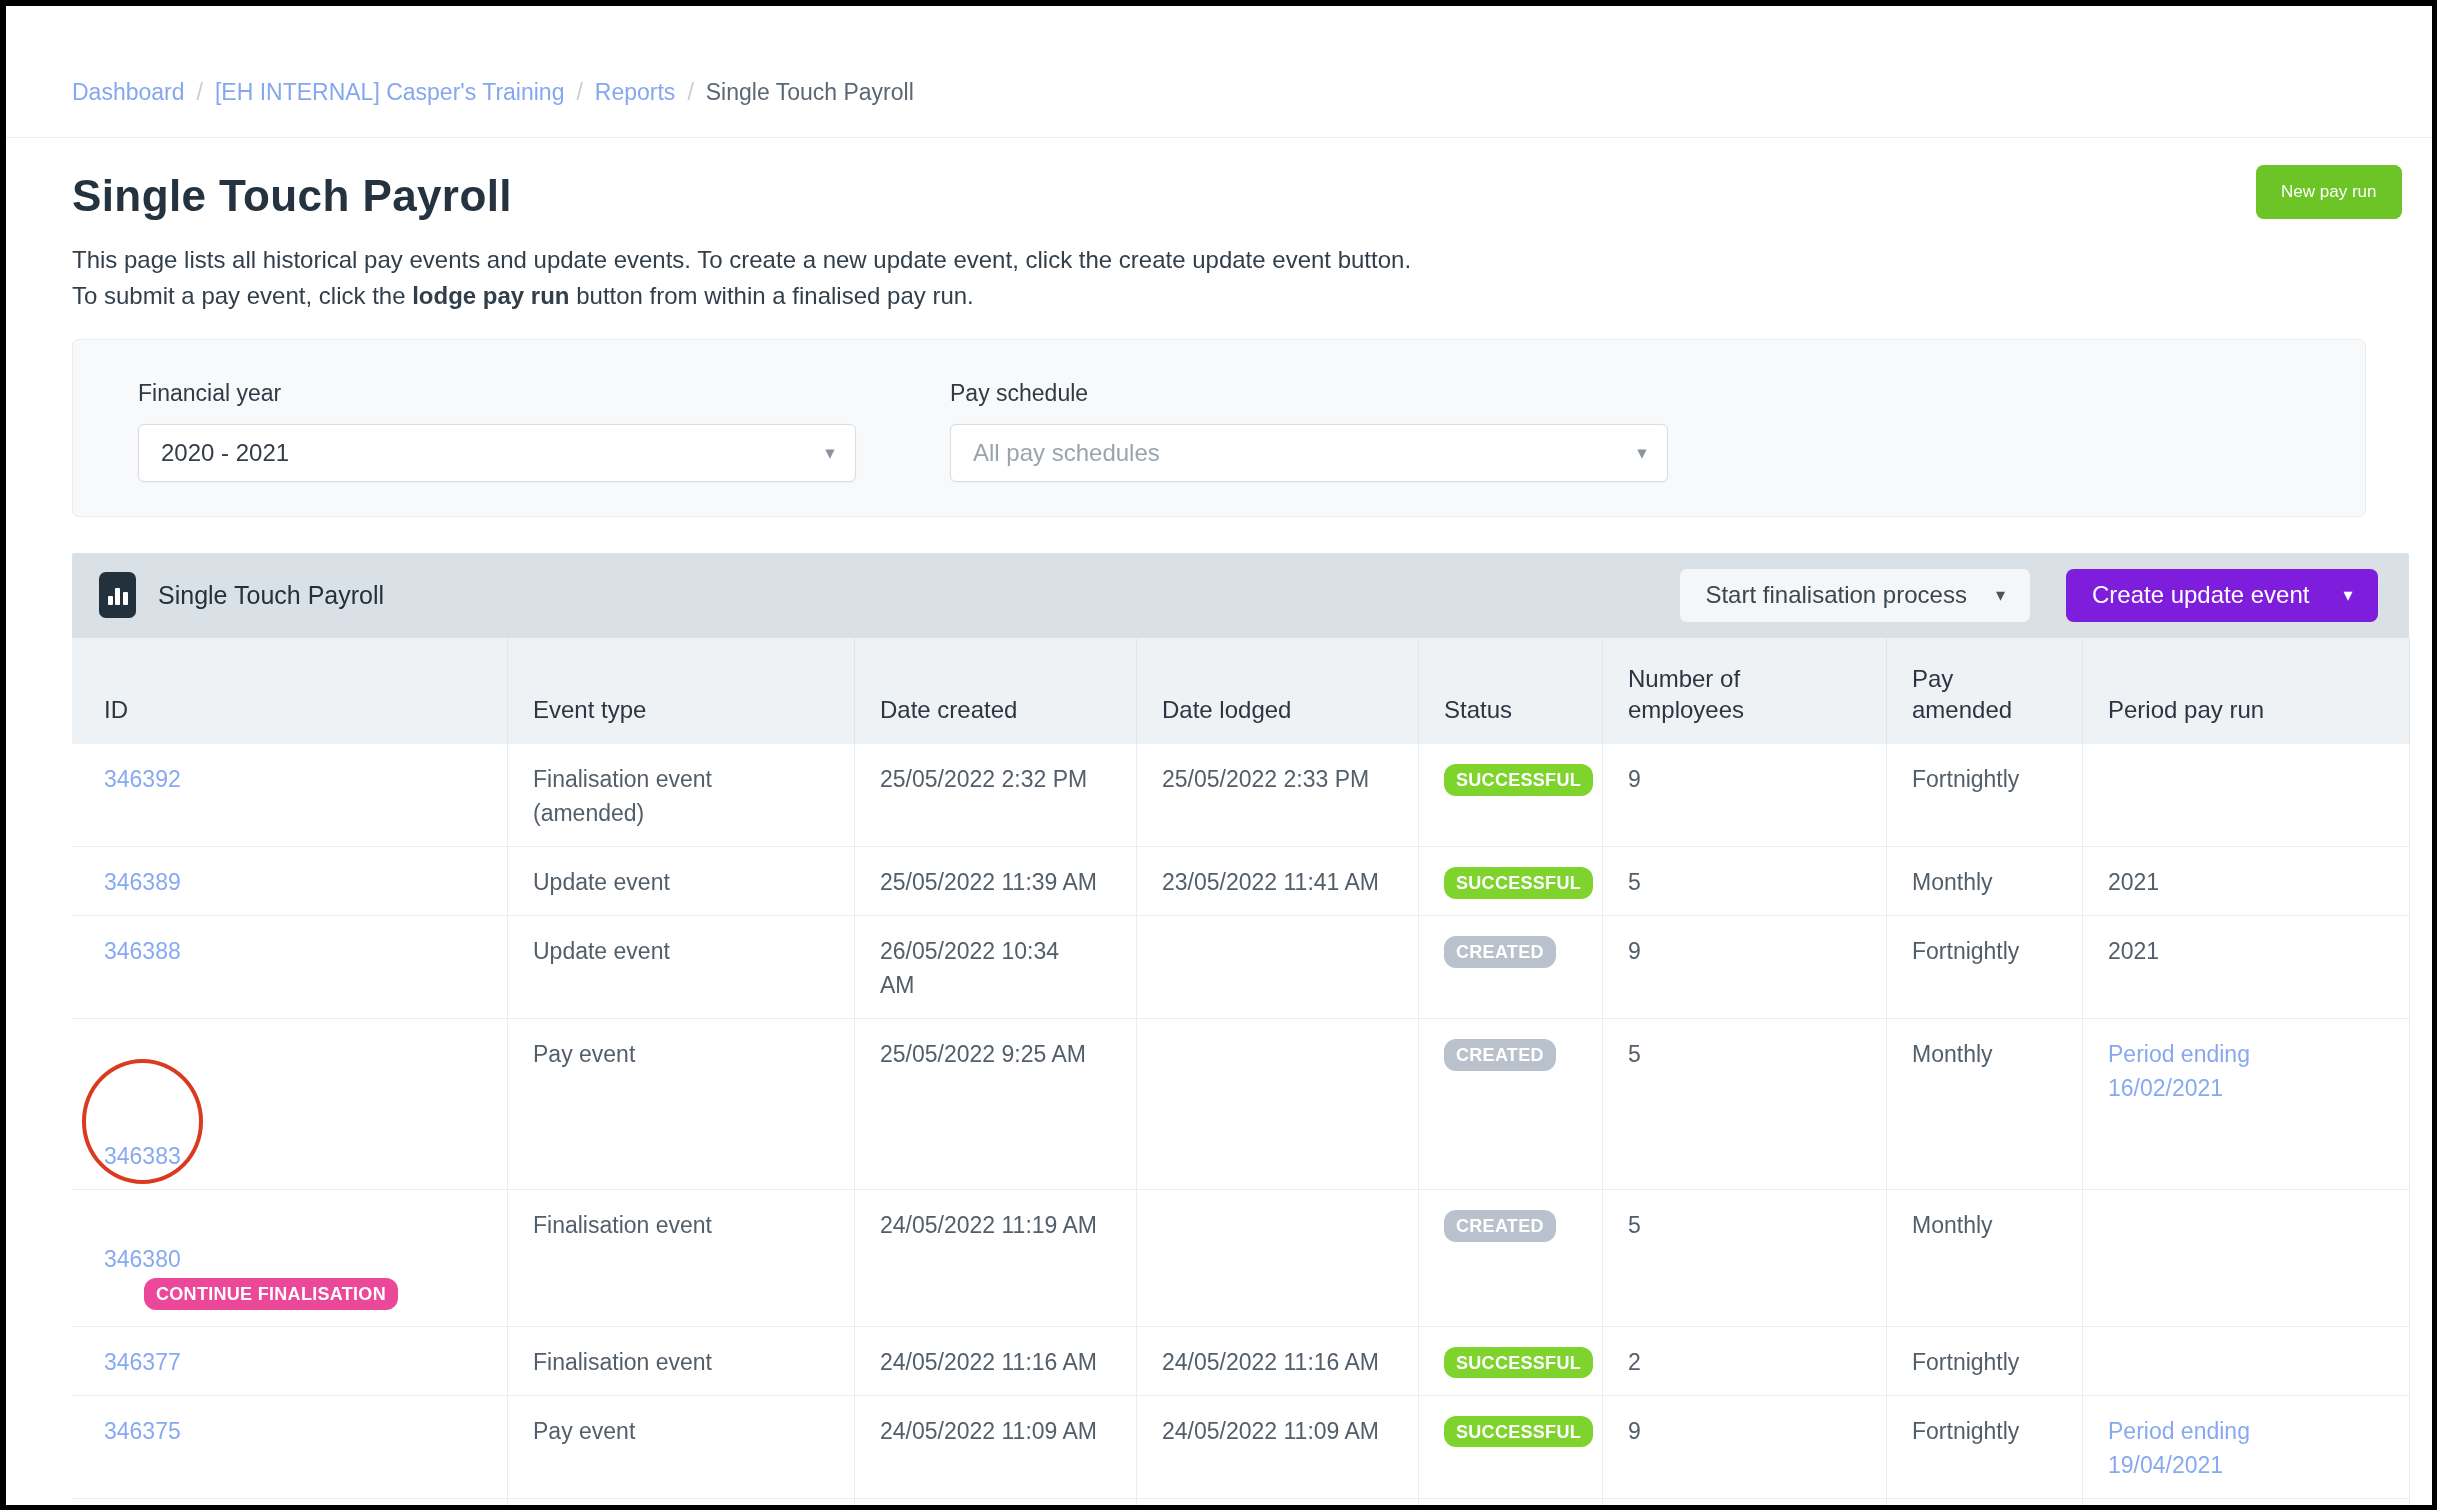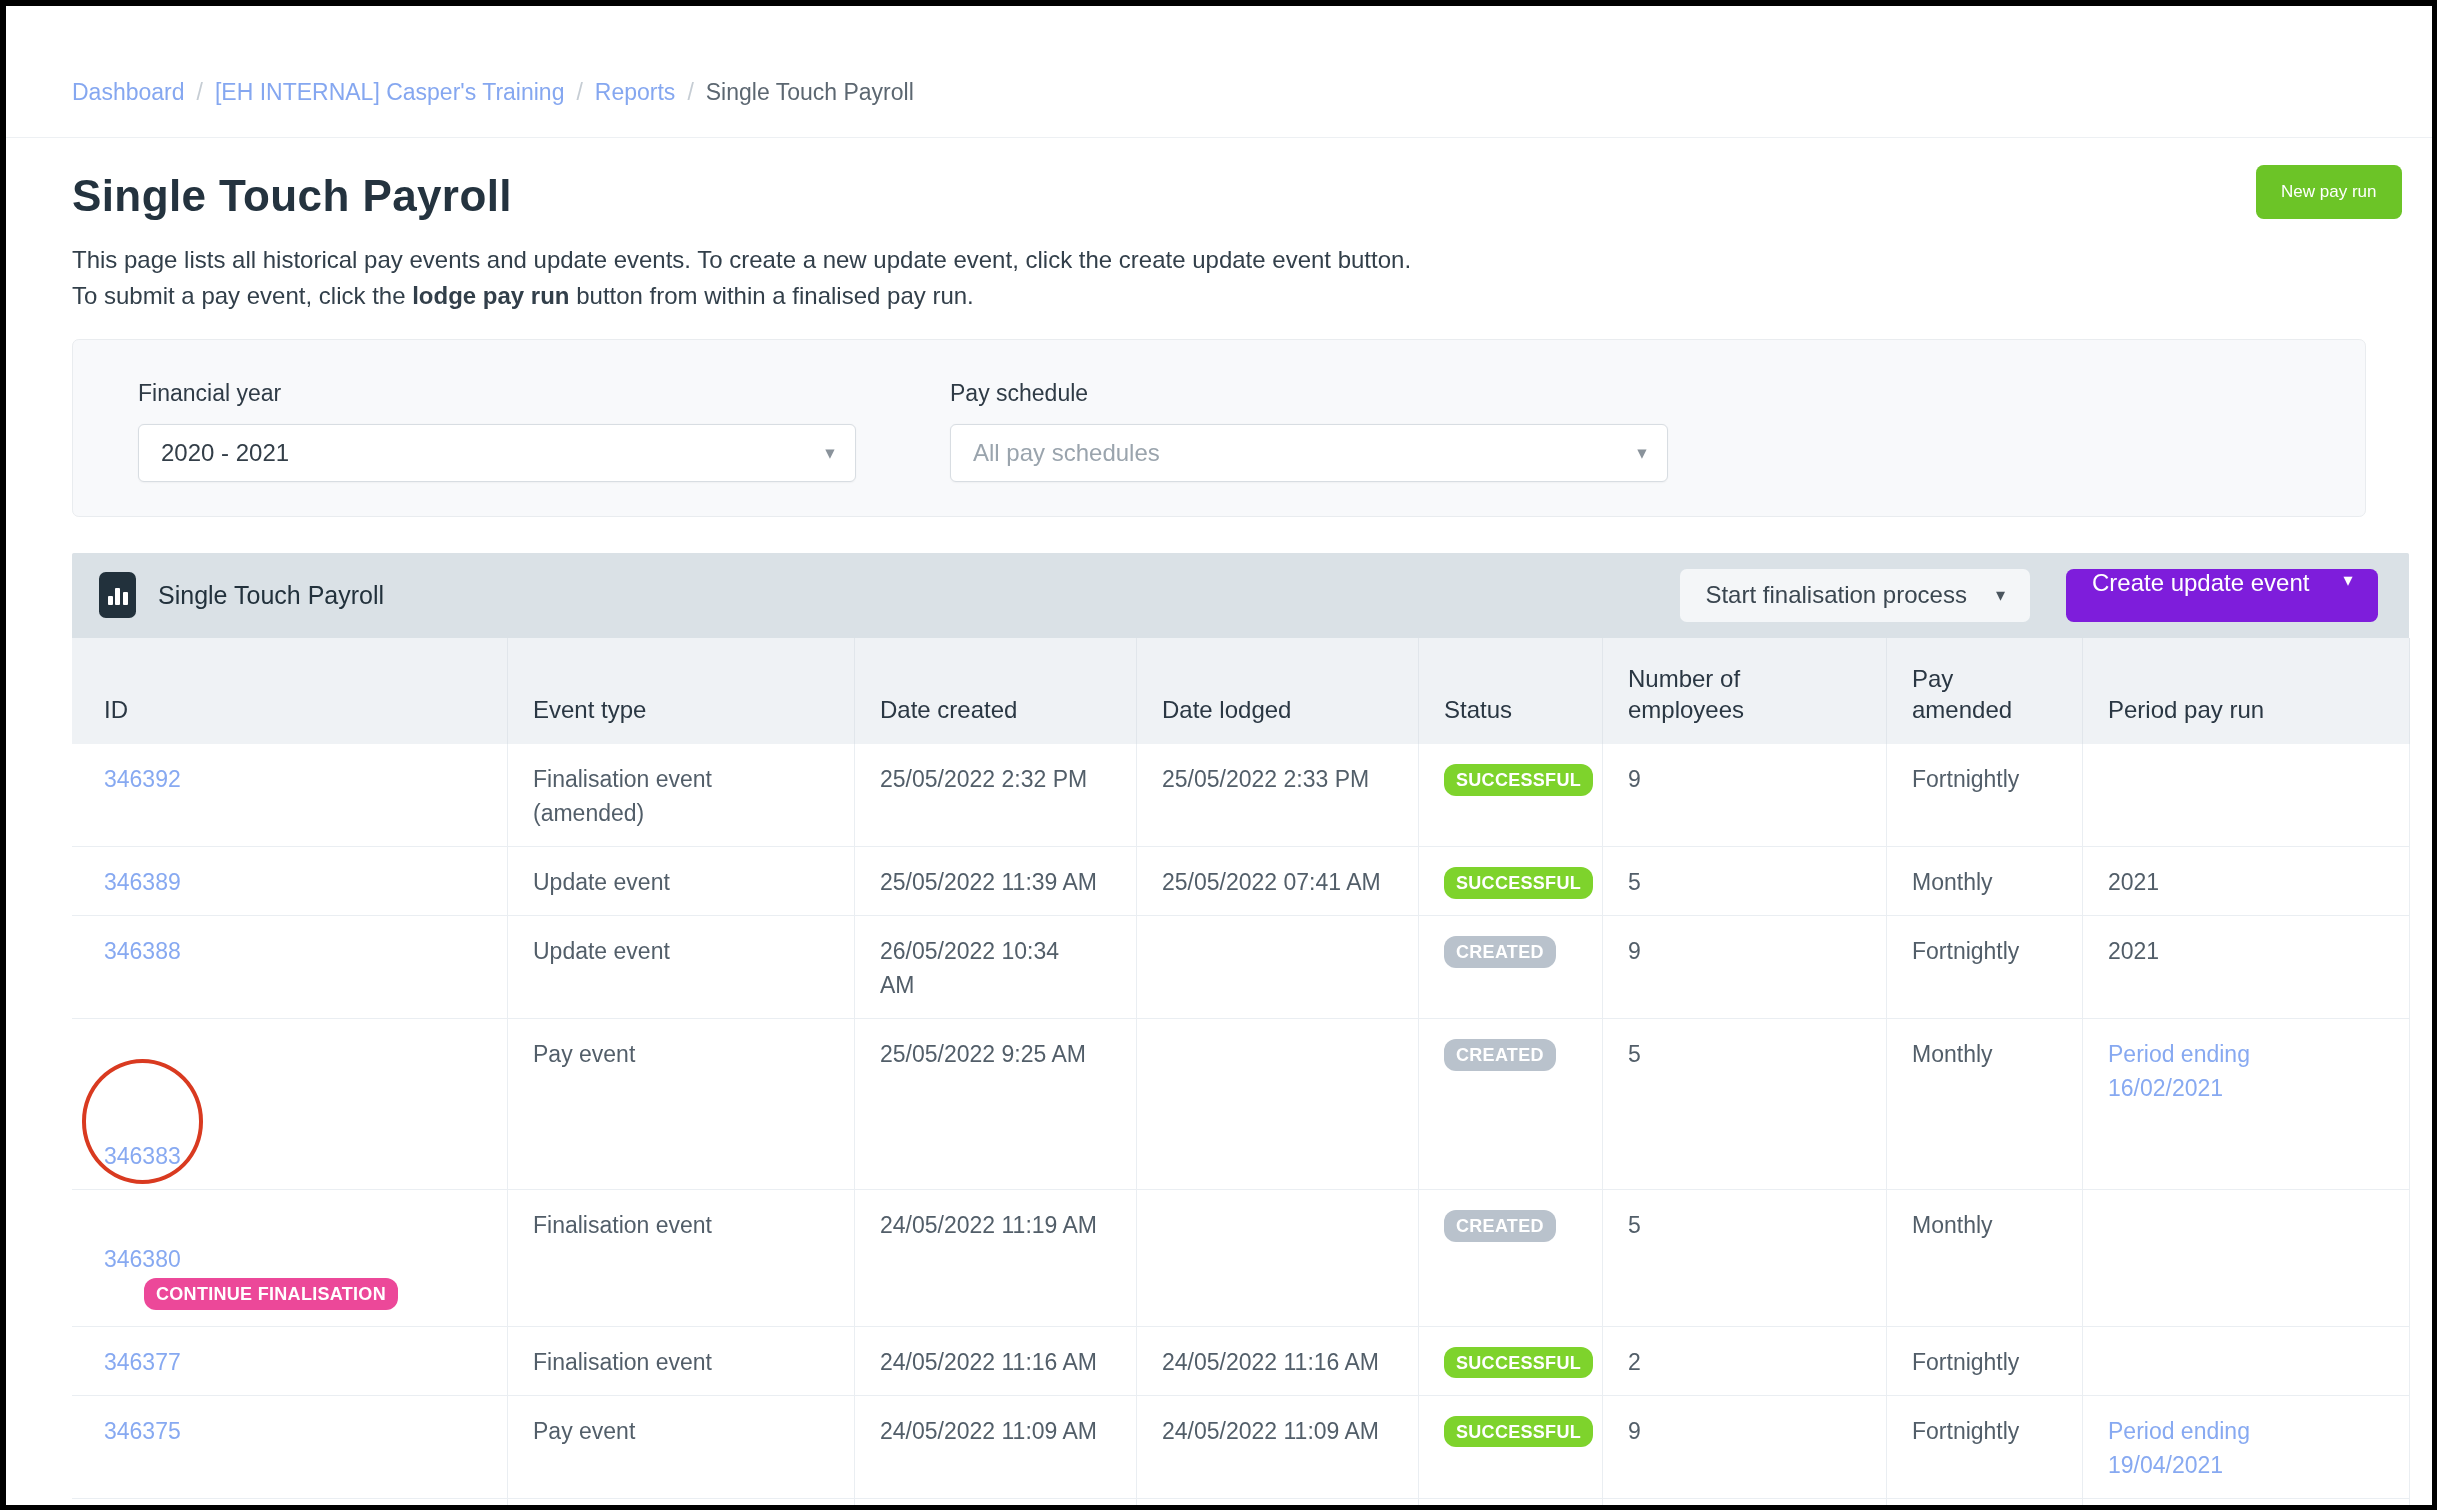--- a/index.html
+++ b/index.html
@@ -67,21 +67,21 @@
   .table-bar-title { font-size:25px; color:#22313c; }
   .btn-light {
     margin-left:auto; height:53px; background:#f4f6f8; border:none; border-radius:6.8px;
     font-family:inherit; font-size:24px; color:#3a4650; padding:0 25.5px; cursor:pointer;
     display:flex; align-items:center; gap:29px;
   }
   .btn-light .caret { font-size:18px; color:#4a555e; }
   .btn-purple {
     margin-left:36px; height:53px; background:#7e1ddb; border:none; border-radius:7.7px;
     font-family:inherit; font-size:24px; color:#fff; padding:0 25.5px; cursor:pointer;
-    display:flex; gap:34px;
+    display:flex; align-items:center; gap:34px;
   }
   .btn-purple .caret { font-size:18px; color:#fff; }
 
   table { width:2337px; border-collapse:collapse; table-layout:fixed; }
   col.c-id{width:435px;} col.c-event{width:347px;} col.c-created{width:282px;}
   col.c-lodged{width:282px;} col.c-status{width:184px;} col.c-emp{width:284px;}
   col.c-sched{width:196px;} col.c-related{width:327px;}
 
   thead th {
     height:106px; background:#eff2f5; vertical-align:bottom; text-align:left;
@@ -210,21 +210,21 @@
           <td>25/05/2022 2:33 PM</td>
           <td><span class="badge badge-green">SUCCESSFUL</span></td>
           <td>9</td>
           <td>Fortnightly</td>
           <td></td>
         </tr>
         <tr>
           <td><a class="id-link">346389</a></td>
           <td>Update event</td>
           <td>25/05/2022 11:39 AM</td>
-          <td>25/05/2022 07:41 AM</td>
+          <td>23/05/2022 11:41 AM</td>
           <td><span class="badge badge-green">SUCCESSFUL</span></td>
           <td>5</td>
           <td>Monthly</td>
           <td>2021</td>
         </tr>
         <tr>
           <td><a class="id-link">346388</a></td>
           <td>Update event</td>
           <td>26/05/2022 10:34
 AM</td>

